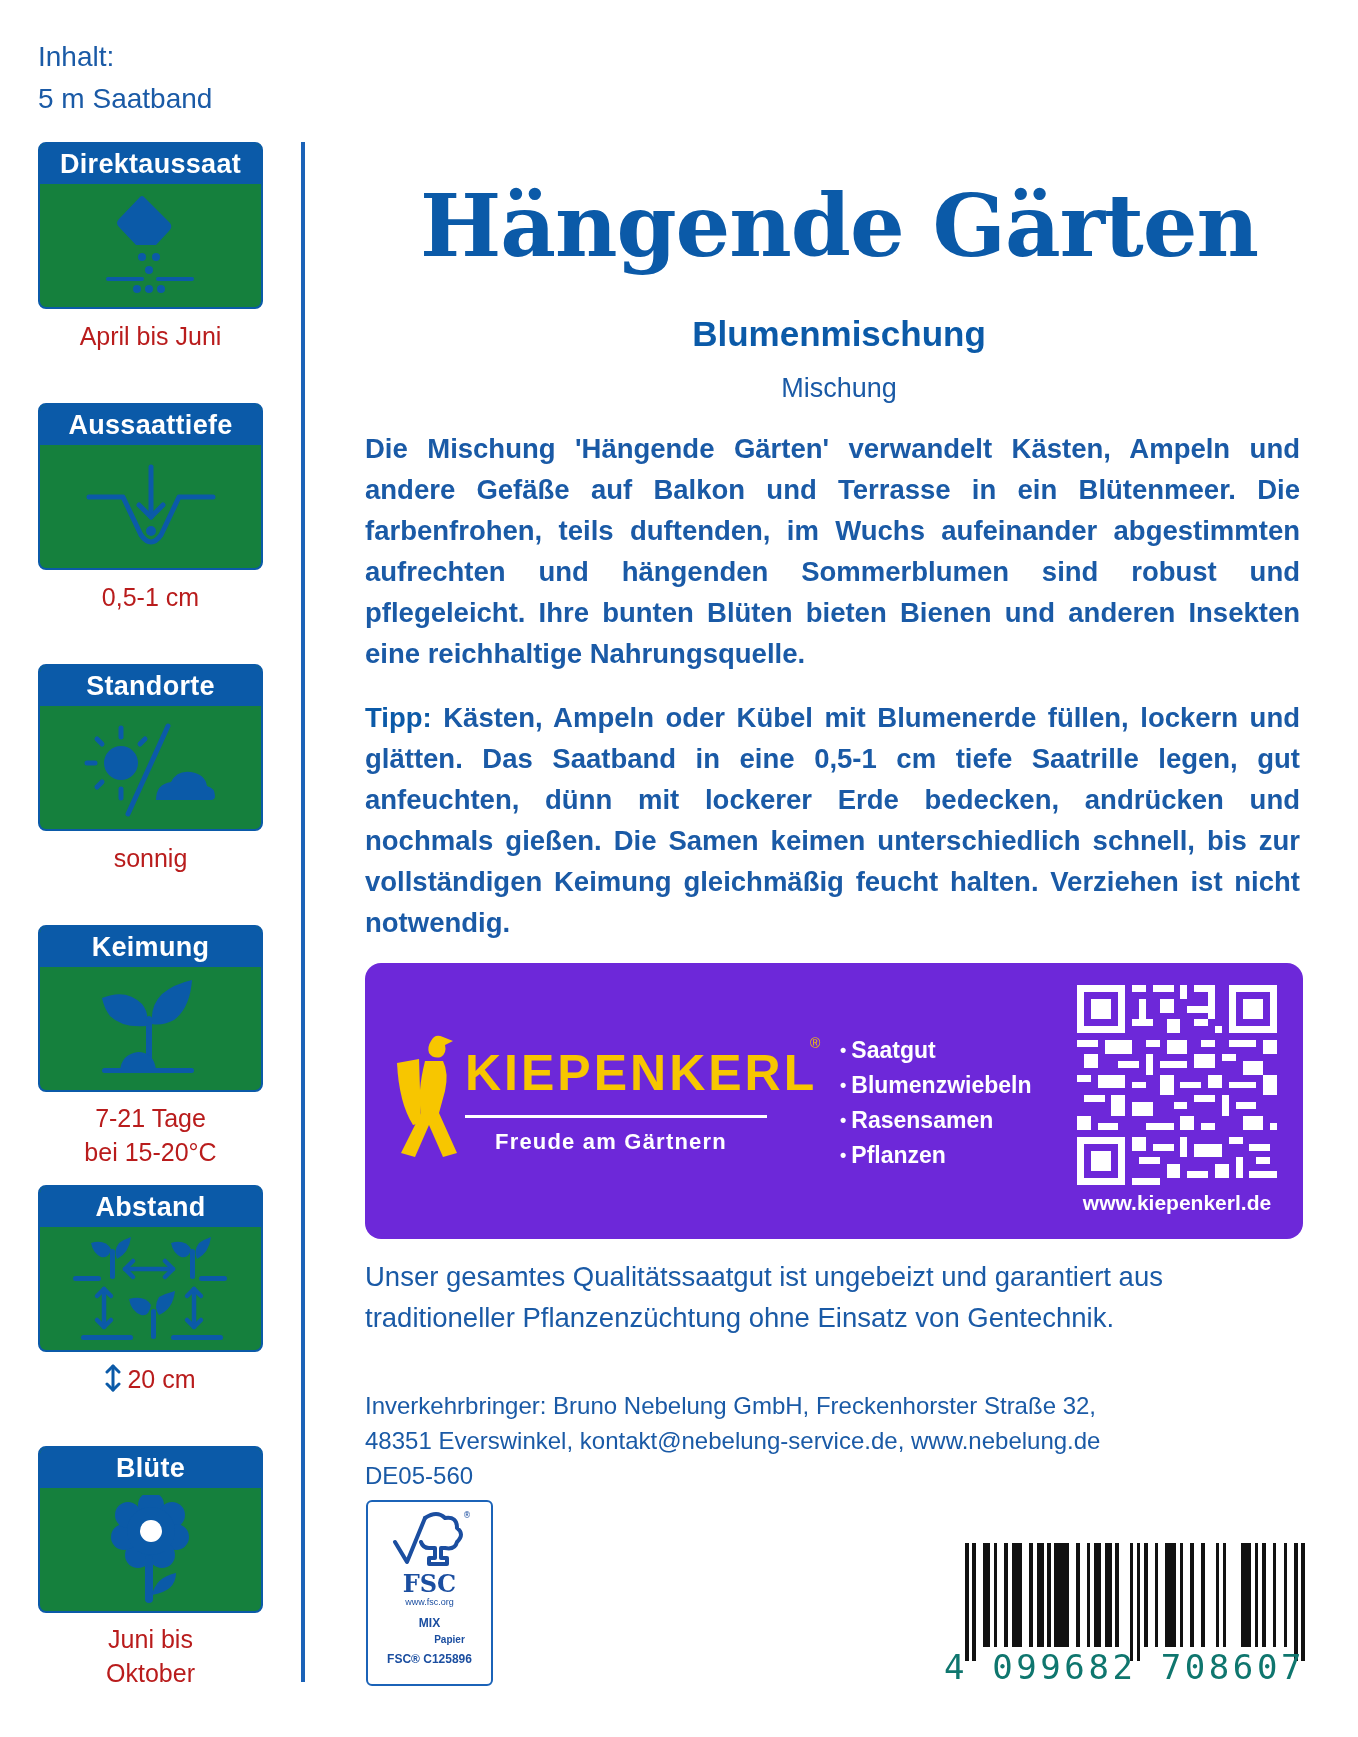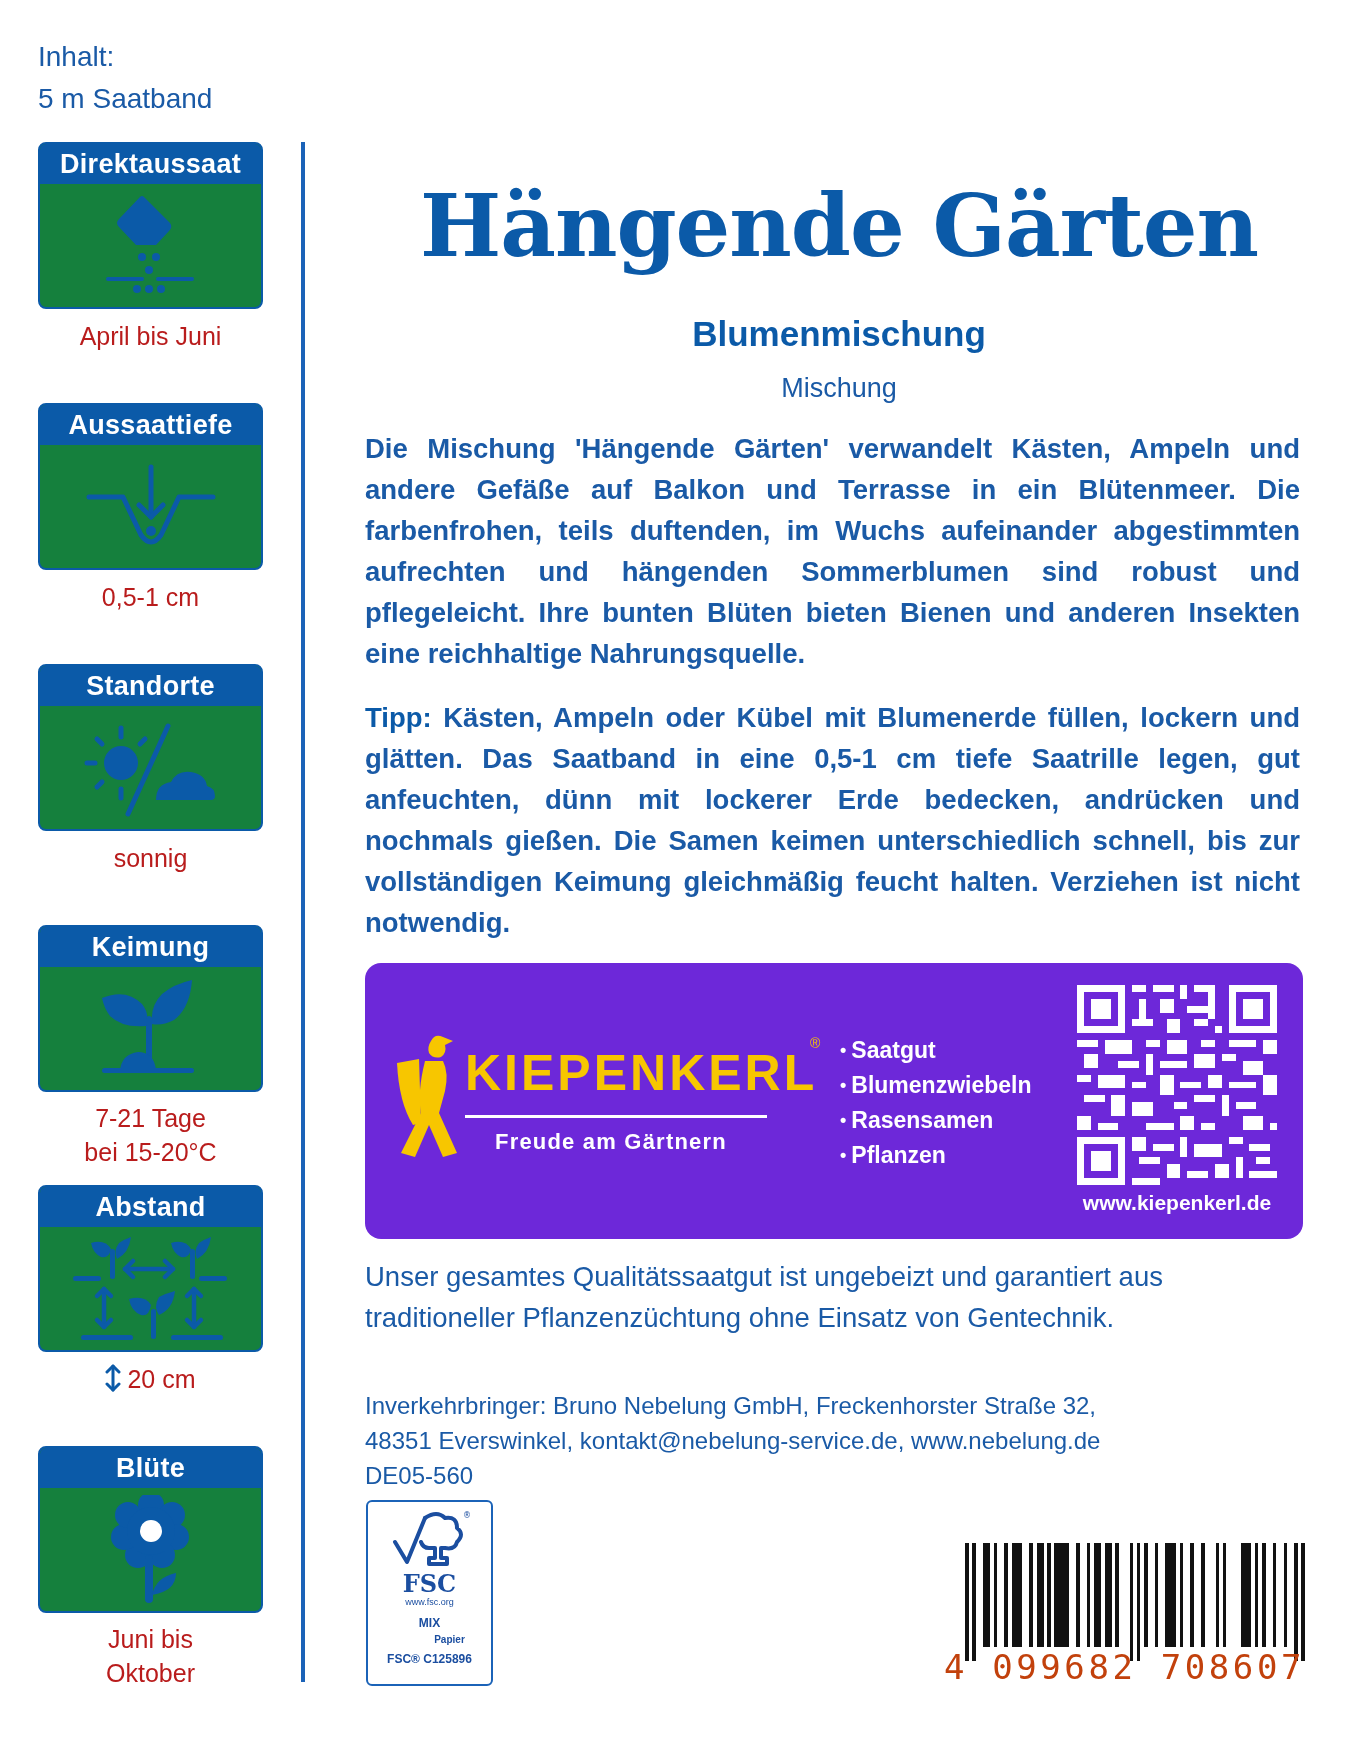--- a/index.html
+++ b/index.html
@@ -45,21 +45,21 @@
   .address { left: 365px; top: 1388px; width: 950px; font-size: 24px; line-height: 35px; color: #1a5aa6; }
 
   .fsc { left: 366px; top: 1500px; width: 127px; height: 186px; border: 2px solid #1b63b8; border-radius: 6px; box-sizing: border-box; text-align: center; color: #1b4ea0; }
   .fsc .fsc-name { font-family: "DejaVu Serif", serif; font-weight: bold; font-size: 24px; line-height: 24px; margin-top: 2px; }
   .fsc .fsc-url { font-size: 9px; line-height: 12px; }
   .fsc .fsc-mix { font-weight: bold; font-size: 12px; margin-top: 8px; }
   .fsc .fsc-paper { font-weight: bold; font-size: 10px; margin-top: 4px; padding-left: 40px; }
   .fsc .fsc-code { font-weight: bold; font-size: 12px; margin-top: 7px; }
 
   .barcode { left: 965px; top: 1543px; width: 340px; height: 118px; }
-  .ean { left: 944px; top: 1647px; width: 380px; font-family: "DejaVu Sans Mono", monospace; font-size: 34px; color: #c2410c; letter-spacing: 3.6px; }
+  .ean { left: 944px; top: 1647px; width: 380px; font-family: "DejaVu Sans Mono", monospace; font-size: 34px; color: #0f766e; letter-spacing: 3.6px; }
 </style>
 </head>
 <body>
 
 <div class="abs inhalt">
   <div>Inhalt:</div>
   <div>5 m Saatband</div>
 </div>
 
 <div class="icon-box" style="top:142px;">

